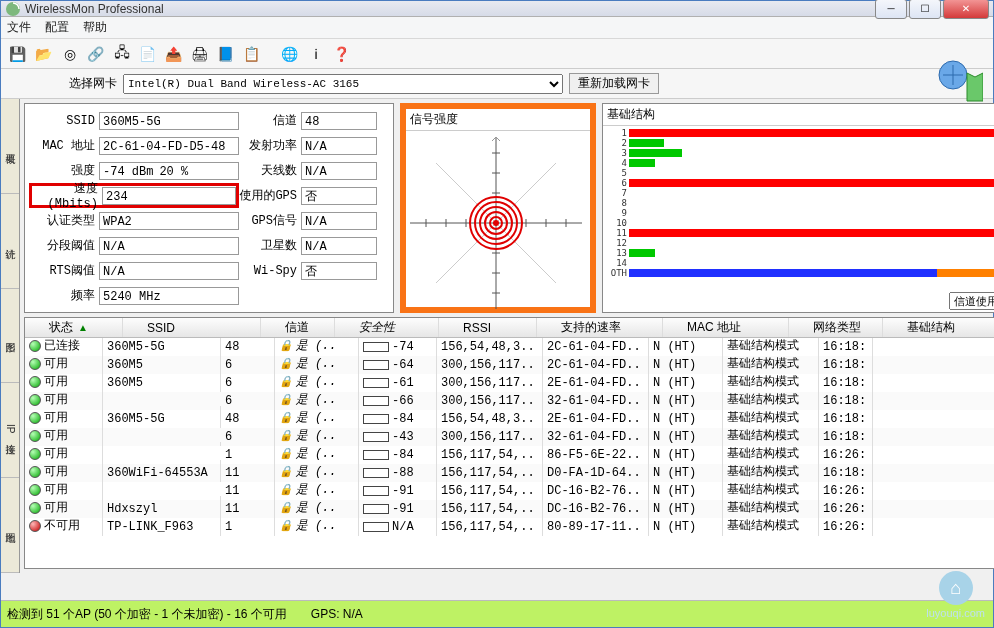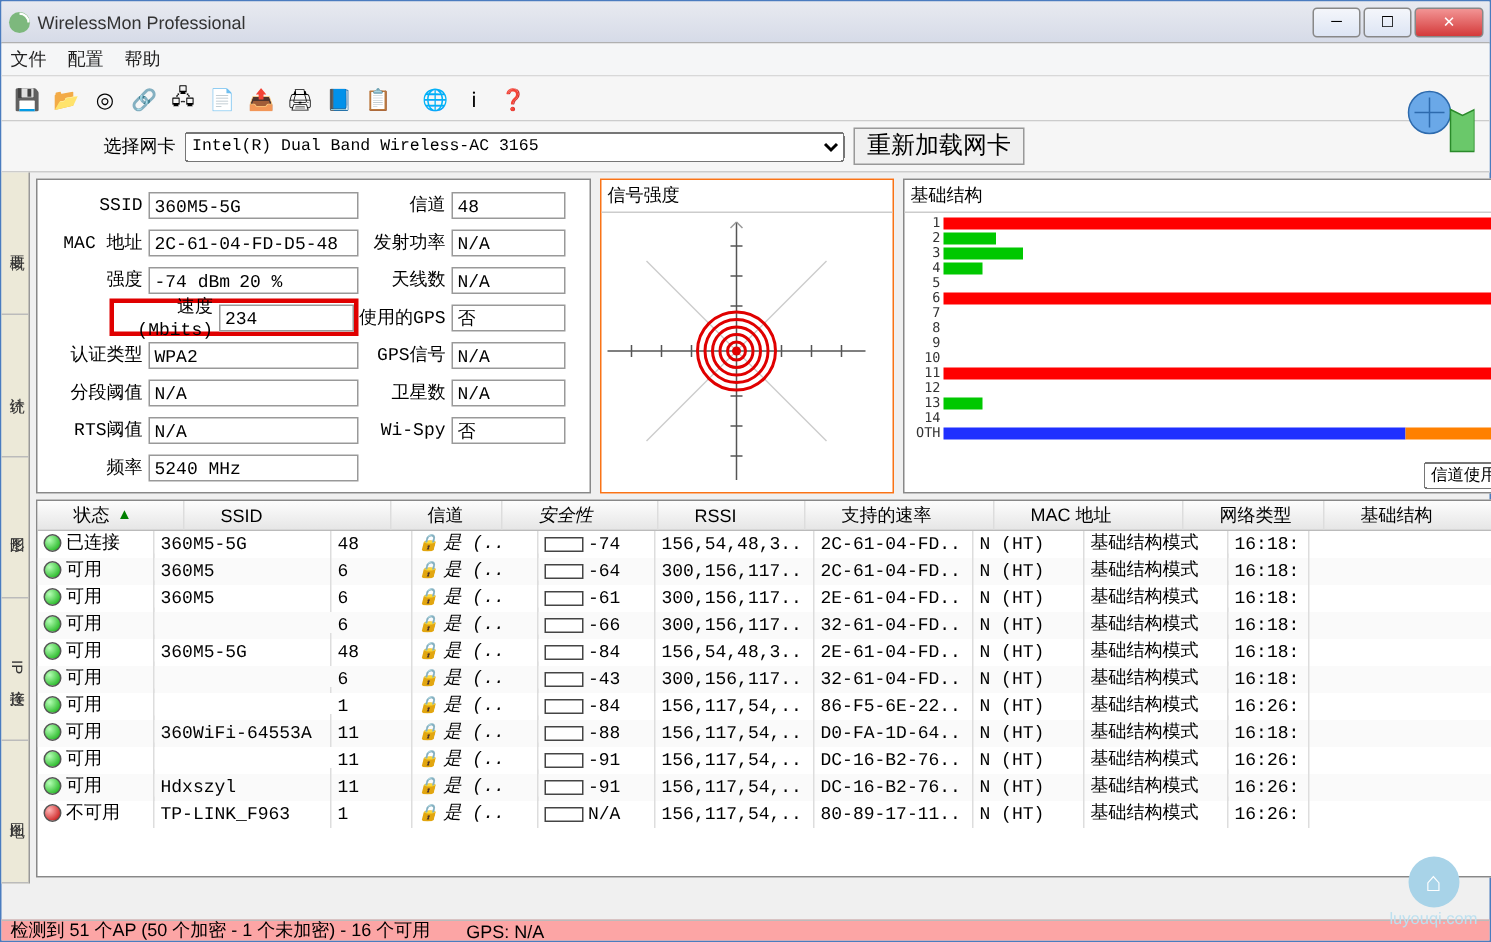--- a/index.html
+++ b/index.html
@@ -1,51 +1,51 @@
 <!DOCTYPE html>
 <html><head>
 <meta charset="utf-8">
 <style>
 * { box-sizing: border-box; margin: 0; padding: 0; }
 body { font-family: "Microsoft YaHei", "SimSun", Tahoma, sans-serif; font-size: 12px; background: #fff; width: 994px; height: 628px; overflow: hidden; }
 .window { width: 994px; height: 628px; border: 1px solid #4a7cbf; background: #f0f0f0; position: relative; }
-.titlebar { height: 28px; background: linear-gradient(#e8eaf0, #d6dbe8); display: flex; align-items: center; padding: 0 4px; border-bottom: 1px solid #b0b0b0; justify-content: space-between; }
+.titlebar { height: 16px; background: linear-gradient(#e8eaf0, #d6dbe8); display: flex; align-items: center; padding: 0 4px; border-bottom: 1px solid #b0b0b0; justify-content: space-between; }
 .titlebar-icon { width: 16px; height: 16px; margin-right: 4px; }
 .titlebar-text { flex: 1; color: #333; font-size: 12px; }
 .win-controls { display: flex; gap: 2px; }
 .win-btn { width: 32px; height: 20px; border: 1px solid #888; border-radius: 3px; display: flex; align-items: center; justify-content: center; cursor: pointer; font-size: 10px; }
 .win-min { background: linear-gradient(#f4f6fb,#dde5f4); }
 .win-max { background: linear-gradient(#f4f6fb,#dde5f4); }
 .win-close { background: linear-gradient(#f29494,#d43a3a); color: #fff; width: 46px; }
 .menubar { height: 22px; background: #f5f6f7; display: flex; align-items: center; padding: 0 6px; gap: 14px; border-bottom: 1px solid #d8d8d8; }
 .menu-item { cursor: pointer; color: #222; }
 .toolbar { height: 30px; background: #f6f6f6; display: flex; align-items: center; padding: 2px 6px; gap: 4px; border-bottom: 1px solid #ccc; }
 .tool-btn { width: 22px; height: 22px; display: flex; align-items: center; justify-content: center; cursor: pointer; border: 1px solid transparent; border-radius: 2px; font-size: 14px; }
 .selector-row { display: flex; align-items: center; padding: 4px 8px; gap: 6px; background: #f6f6f6; border-bottom: 1px solid #ccc; }
 .selector-row label { font-size: 12px; margin-left: 60px; }
 .nic-combo { width: 440px; height: 20px; font-family: "Courier New", monospace; font-size: 11px; }
-.reload-btn { padding: 1px 8px; font-size: 16px; background: #f0f0f0; border: 1px solid #999; cursor: pointer; }
+.reload-btn { padding: 1px 8px; font-size: 12px; background: #f0f0f0; border: 1px solid #999; cursor: pointer; }
 .app-logo { position: absolute; right: 10px; top: 56px; width: 46px; height: 46px; }
 .main-area { display: flex; height: 474px; }
 .side-tabs { width: 20px; background: #ece9d8; border-right: 1px solid #999; display: flex; flex-direction: column; }
 .side-tab { flex: 1; writing-mode: vertical-rl; text-align: center; font-size: 10px; border-bottom: 1px solid #bbb; padding: 4px 2px; cursor: pointer; color: #333; }
 .content { flex: 1; padding: 4px; display: flex; flex-direction: column; }
 .top-panes { display: flex; gap: 6px; height: 210px; }
 .info-pane { width: 370px; border: 1px solid #888; background: #fff; padding: 4px; font-family: "Courier New","SimSun",monospace; font-size: 12px; display: flex; }
 .info-col { display: flex; flex-direction: column; }
 .info-left { width: 210px; }
 .info-right { width: 150px; }
 .info-row { display: flex; height: 25px; align-items: center; }
 .info-label { width: 70px; text-align: right; padding-right: 4px; }
 .info-val { flex: 1; border: 1px solid #999; padding: 1px 3px; background: #fff; height: 18px; line-height: 16px; overflow: hidden; }
 .info-label-r { width: 62px; text-align: right; padding-right: 4px; }
 .info-val-r { width: 76px; border: 1px solid #999; padding: 1px 3px; background: #fff; height: 18px; line-height: 16px; }
 .strength-val { display: flex; gap: 6px; }
-.highlighted { border: 3px solid #e00000 !important; margin-left: 44px; }
-.signal-pane { width: 196px; border: 1px solid #f97316; background: #fff; position: relative; }
+.highlighted { border: 3px solid #e00000 !important; }
+.signal-pane { width: 196px; border: 6px solid #f97316; background: #fff; position: relative; }
 .pane-title { font-size: 12px; padding: 2px 4px; border-bottom: 1px solid #ccc; }
 .radar { width: 180px; height: 180px; position: relative; margin: 2px auto; }
 .channels-pane { flex: 1; border: 1px solid #888; background: #fff; display: flex; flex-direction: column; }
 .channels-body { flex: 1; position: relative; padding: 2px 4px 2px 4px; overflow: hidden; }
 .ch-row { display: flex; align-items: center; height: 10px; font-size: 9px; font-family: monospace; }
 .ch-num { width: 22px; text-align: right; padding-right: 2px; color: #333; }
 .ch-bar-wrap { flex: 1; position: relative; height: 8px; }
 .ch-bar { height: 8px; }
 .ch-green { background: #00c800; }
 .ch-red { background: #ff0000; }
@@ -71,21 +71,21 @@
 .col-net { width: 74px; }
 .col-infra { width: 96px; }
 .col-first { width: 54px; }
 .dot { width: 12px; height: 12px; border-radius: 50%; display: inline-block; border: 1px solid #555; }
 .dot-green { background: radial-gradient(circle at 30% 30%, #b6ffb6, #06a806); }
 .dot-red { background: radial-gradient(circle at 30% 30%, #ffb6b6, #c00000); }
 .lock { font-size: 11px; color: #c8a800; }
 .rssi-bar { width: 26px; height: 10px; border: 1px solid #444; position: relative; background: #fff; }
 .rssi-fill { height: 100%; background: #00a000; }
 .sort-arrow { color: #008000; font-size: 10px; margin-left: 2px; }
-.statusbar { position: absolute; bottom: 0; left: 0; right: 0; height: 14px; background: #fca5a5; border-top: 1px solid #bbb; display: flex; align-items: center; padding: 0 6px; font-size: 12px; gap: 24px; }
+.statusbar { position: absolute; bottom: 0; left: 0; right: 0; height: 27px; background: #bef264; border-top: 1px solid #bbb; display: flex; align-items: center; padding: 0 6px; font-size: 12px; gap: 24px; }
 .watermark { position: absolute; right: 8px; bottom: 8px; font-size: 11px; color: #bde0ef; display:flex; flex-direction:column; align-items:center; pointer-events:none; }
 .watermark-icon { width:34px;height:34px;border-radius:50%;background:#a8d3e8;display:flex;align-items:center;justify-content:center;color:#fff;font-size:18px; margin-bottom:2px;}
 </style>
 </head>
 <body>
 
 <div class="window">
 
   <div class="titlebar">
     <svg class="titlebar-icon" viewBox="0 0 16 16">

